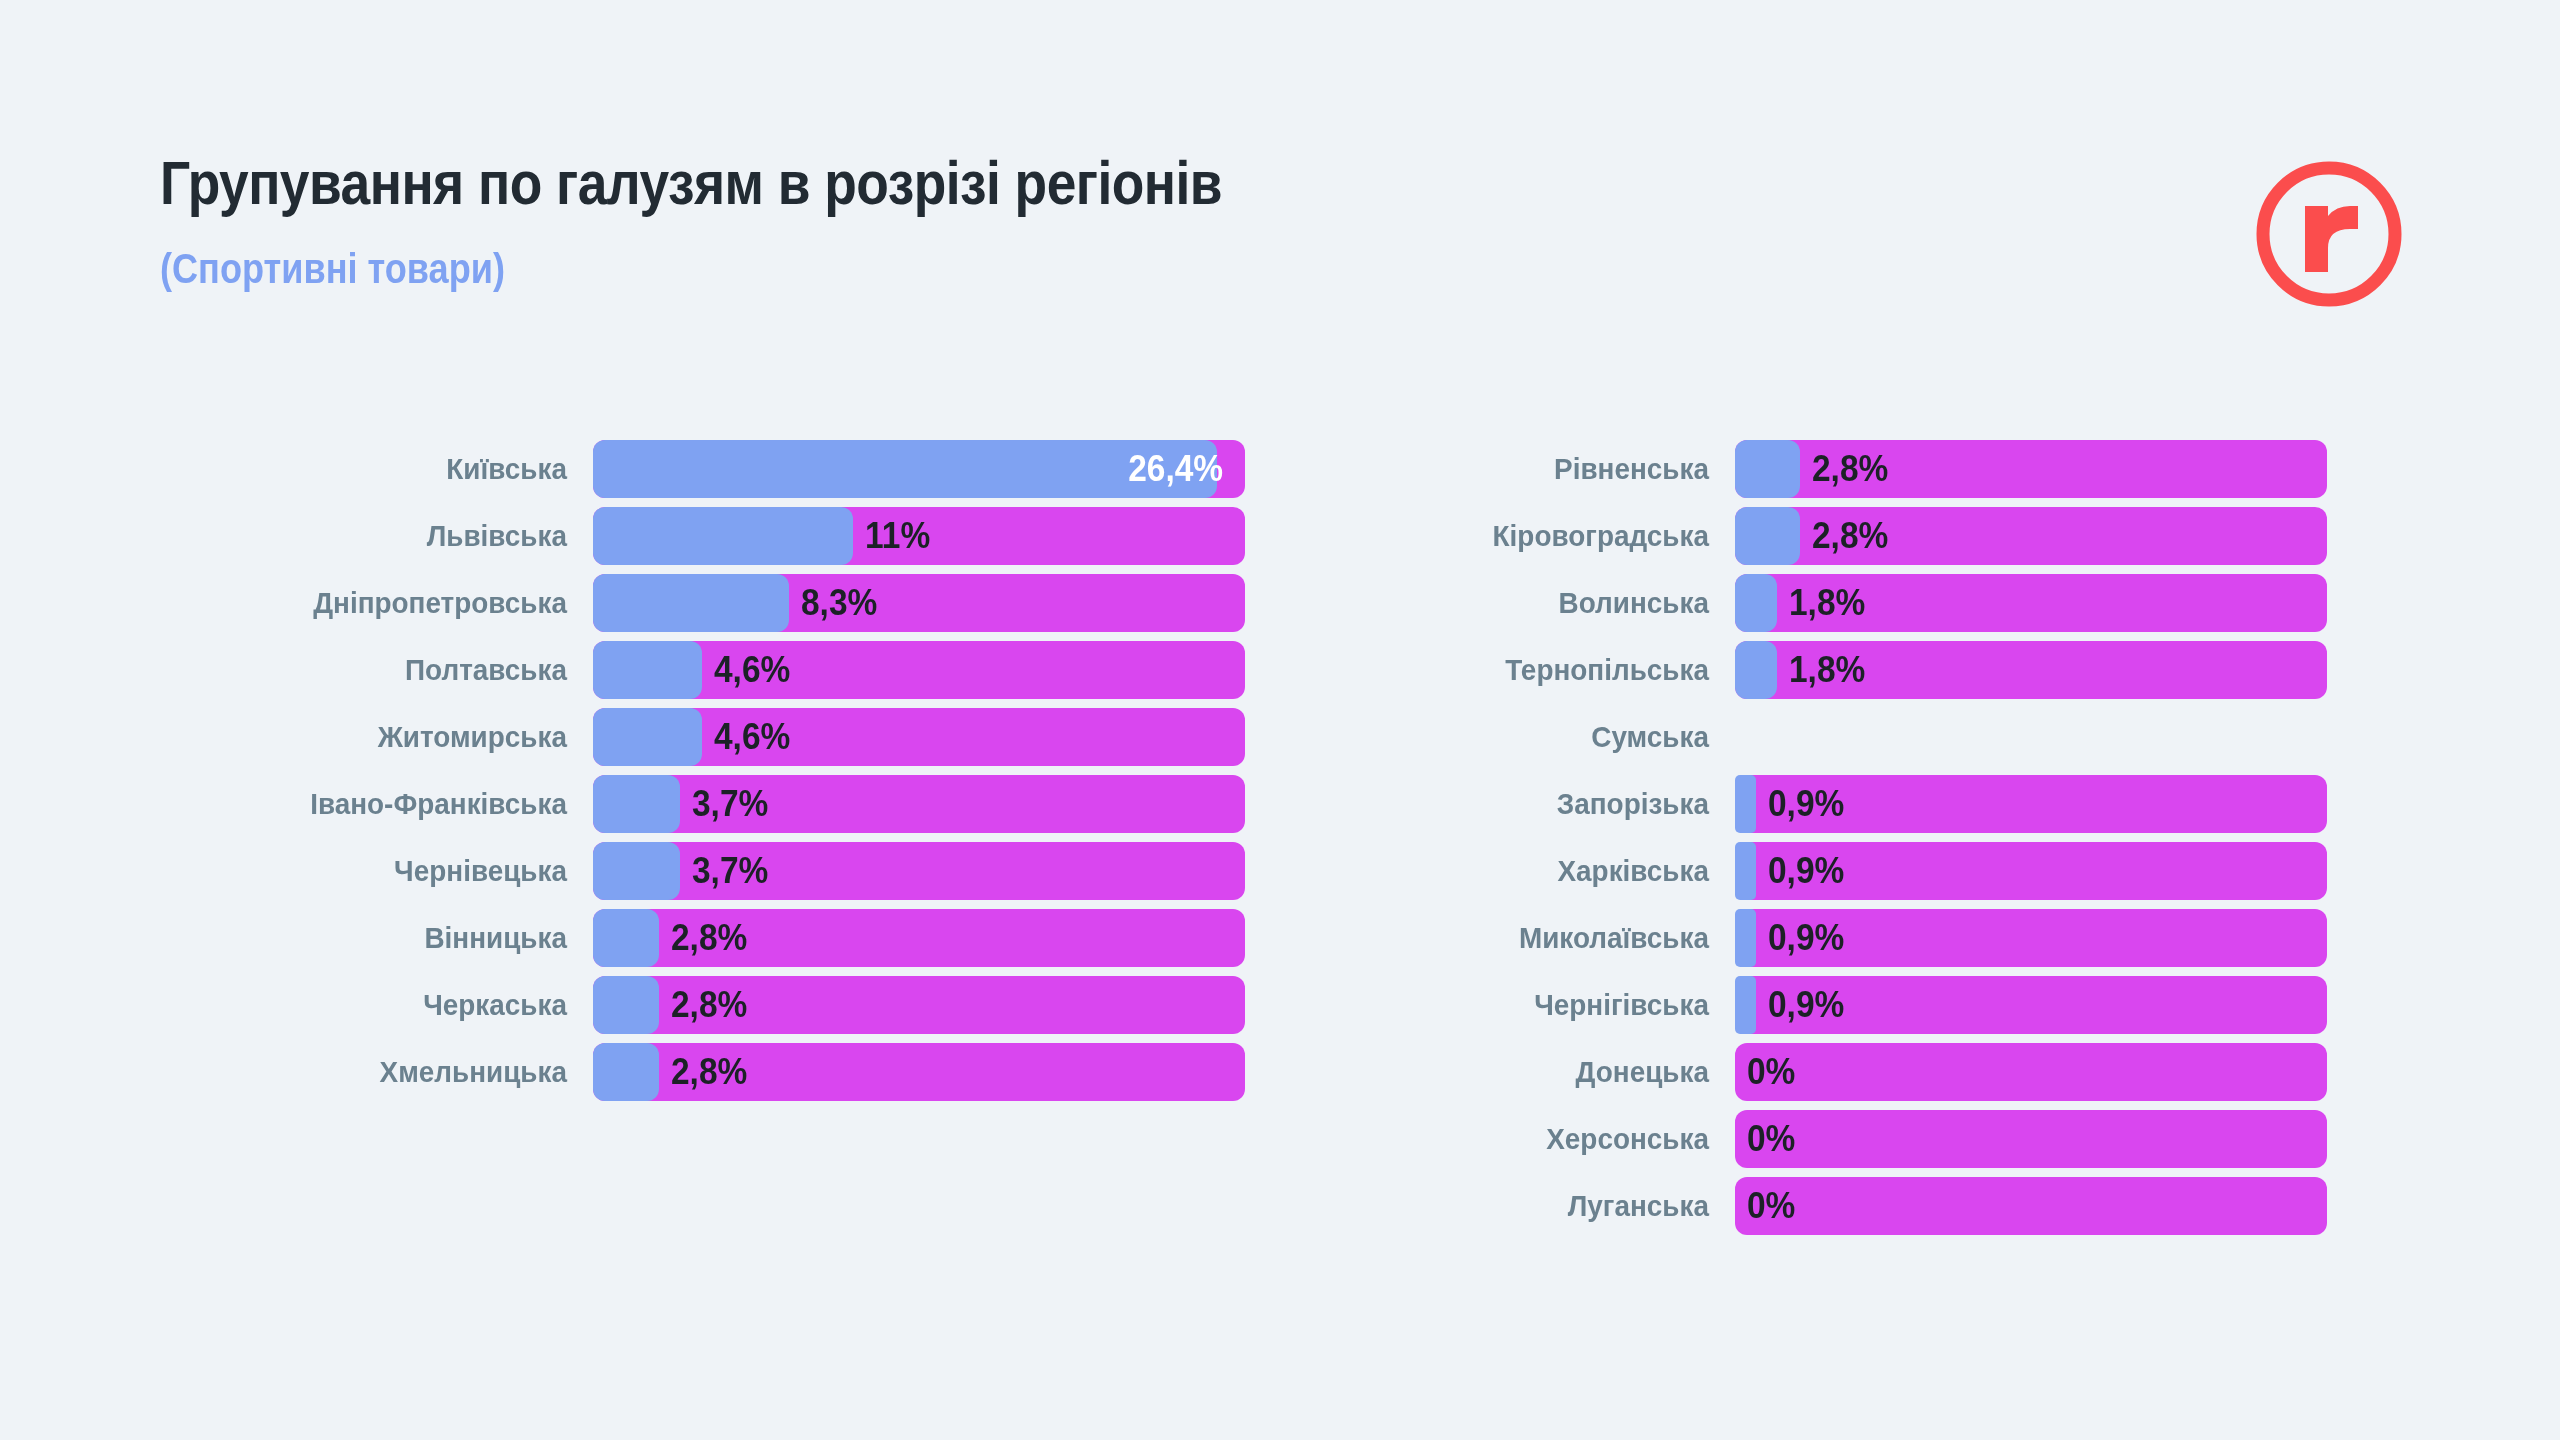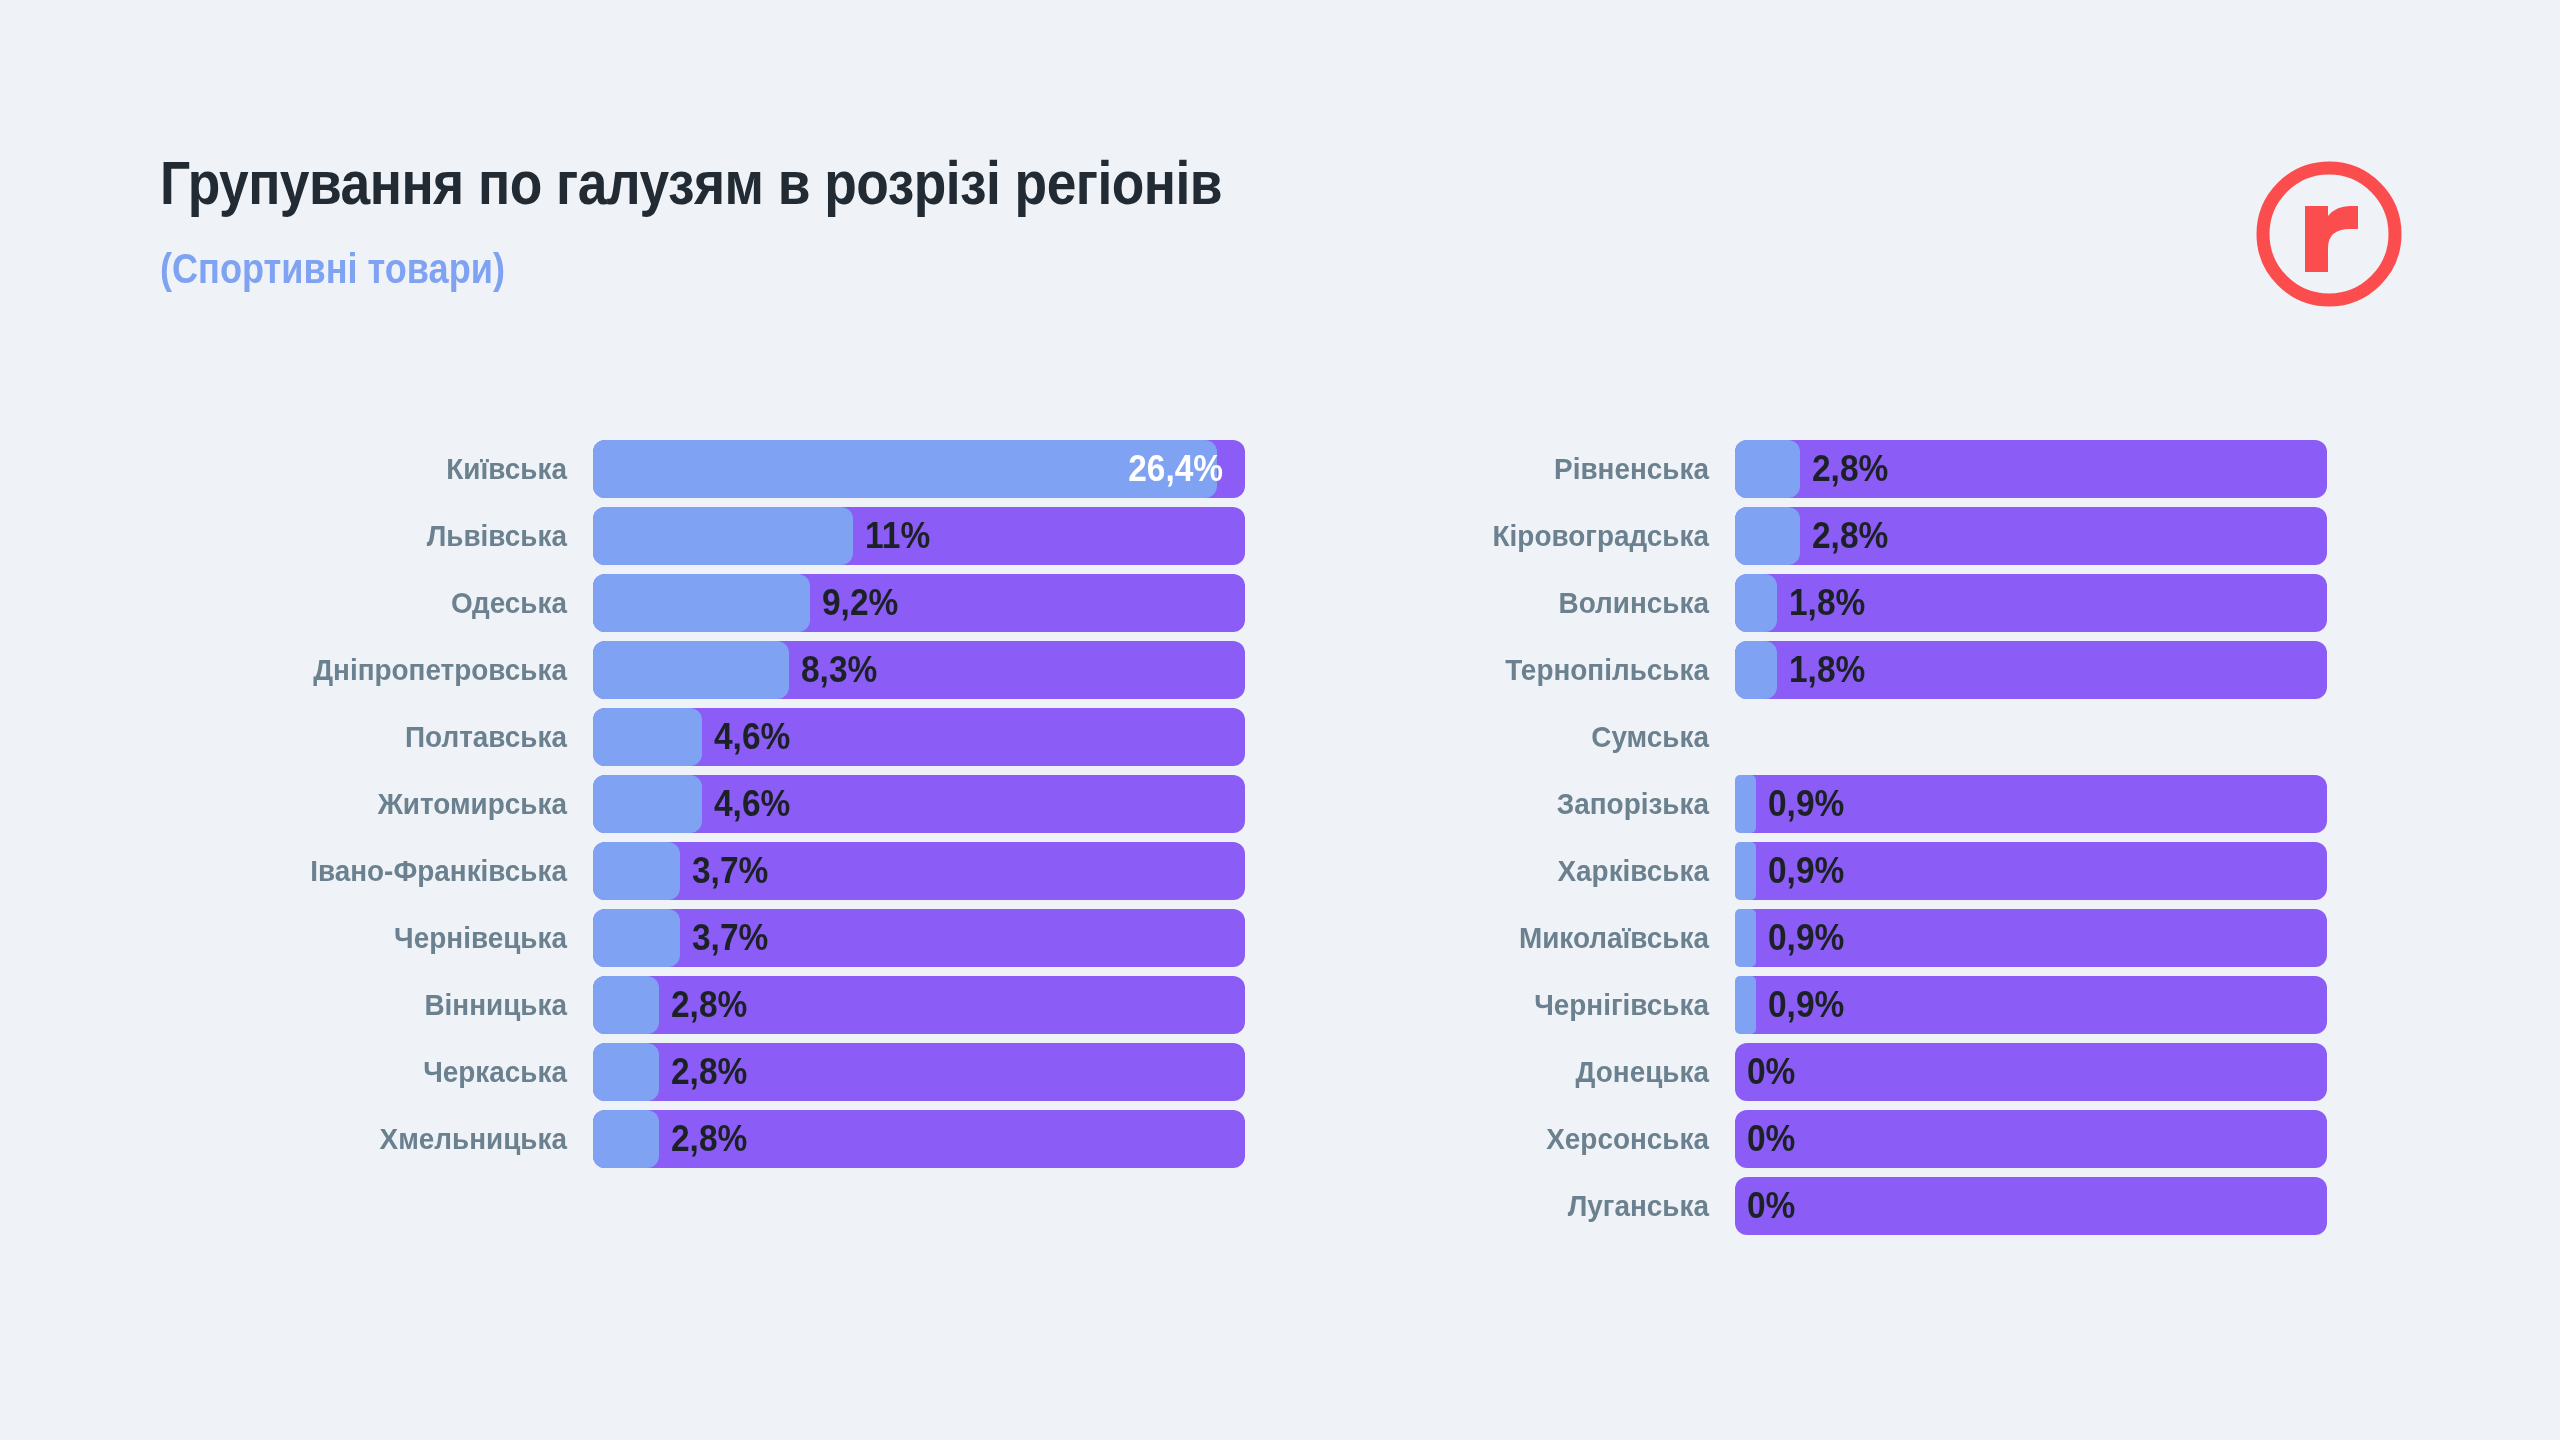--- a/index.html
+++ b/index.html
@@ -92,21 +92,21 @@
     padding-right: 28px;
     transform: scaleX(0.93);
     transform-origin: right center;
   }
   .column.left  .row-label { width: 405px; }
   .column.right .row-label { width: 455px; }
 
   .track {
     position: relative;
     height: 58px;
-    background: #8b5cf6;
+    background: #d946ef;
     border-radius: 12px;
     flex: 1 1 auto;
     overflow: visible;
   }
   .bar {
     position: absolute;
     left: 0; top: 0;
     height: 58px;
     background: #7fa2f2;
     border-radius: 12px;
@@ -154,27 +154,20 @@
         </div>
       </div>
       <div class="row">
         <div class="row-label">Львівська</div>
         <div class="track">
           <div class="bar" style="width: 260px;"></div>
           <div class="value" style="left: 272px;">11%</div>
         </div>
       </div>
       <div class="row">
-        <div class="row-label">Одеська</div>
-        <div class="track">
-          <div class="bar" style="width: 217.455px;"></div>
-          <div class="value" style="left: 229.455px;">9,2%</div>
-        </div>
-      </div>
-      <div class="row">
         <div class="row-label">Дніпропетровська</div>
         <div class="track">
           <div class="bar" style="width: 196.182px;"></div>
           <div class="value" style="left: 208.182px;">8,3%</div>
         </div>
       </div>
       <div class="row">
         <div class="row-label">Полтавська</div>
         <div class="track">
           <div class="bar" style="width: 108.727px;"></div>

